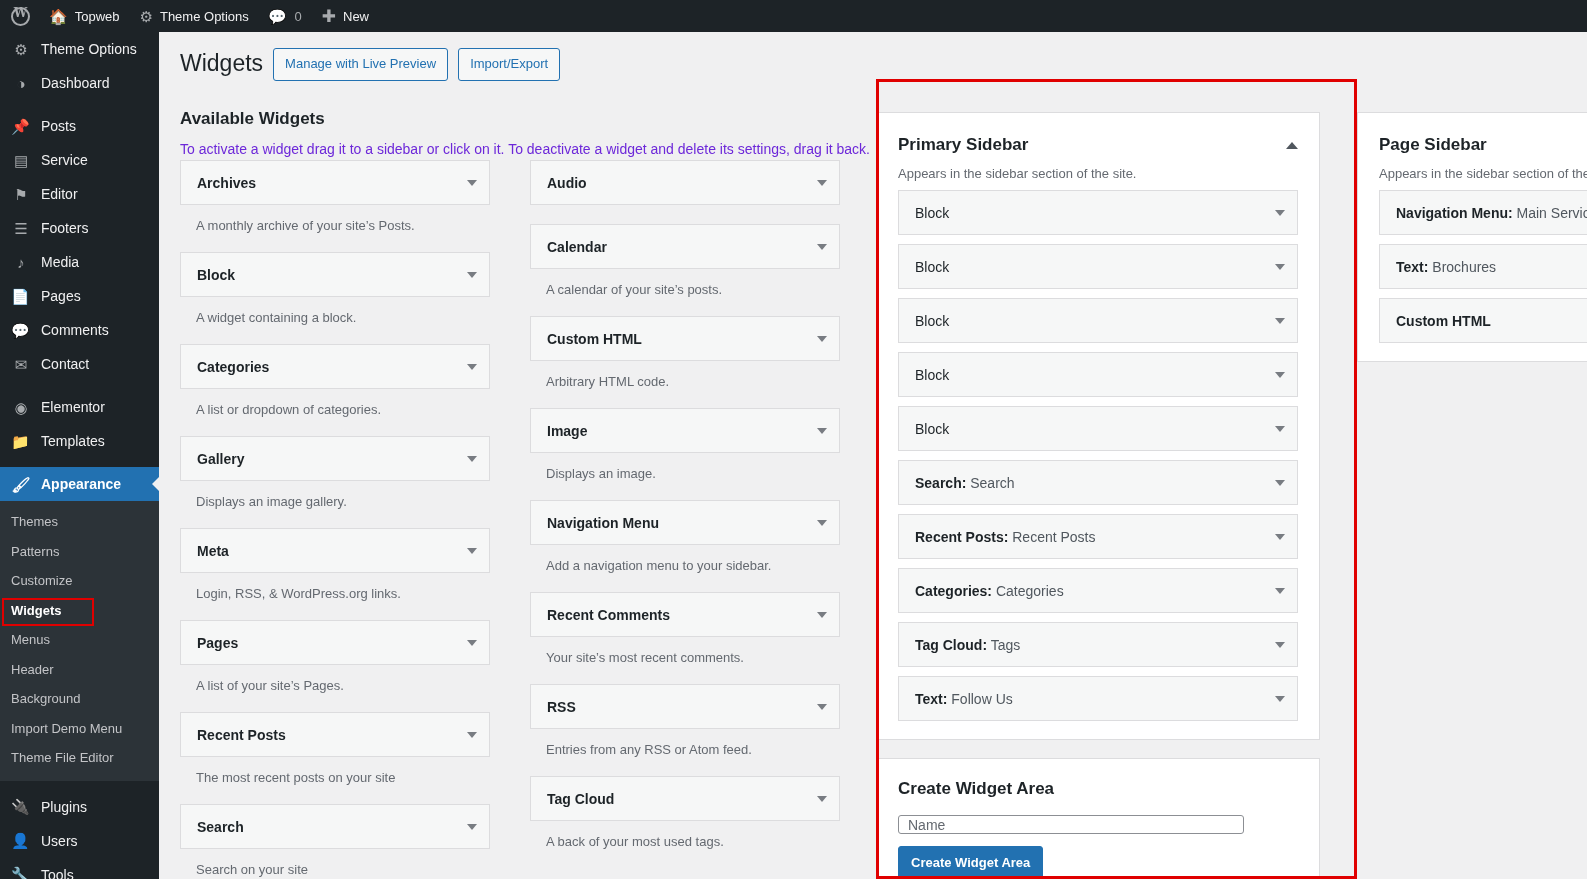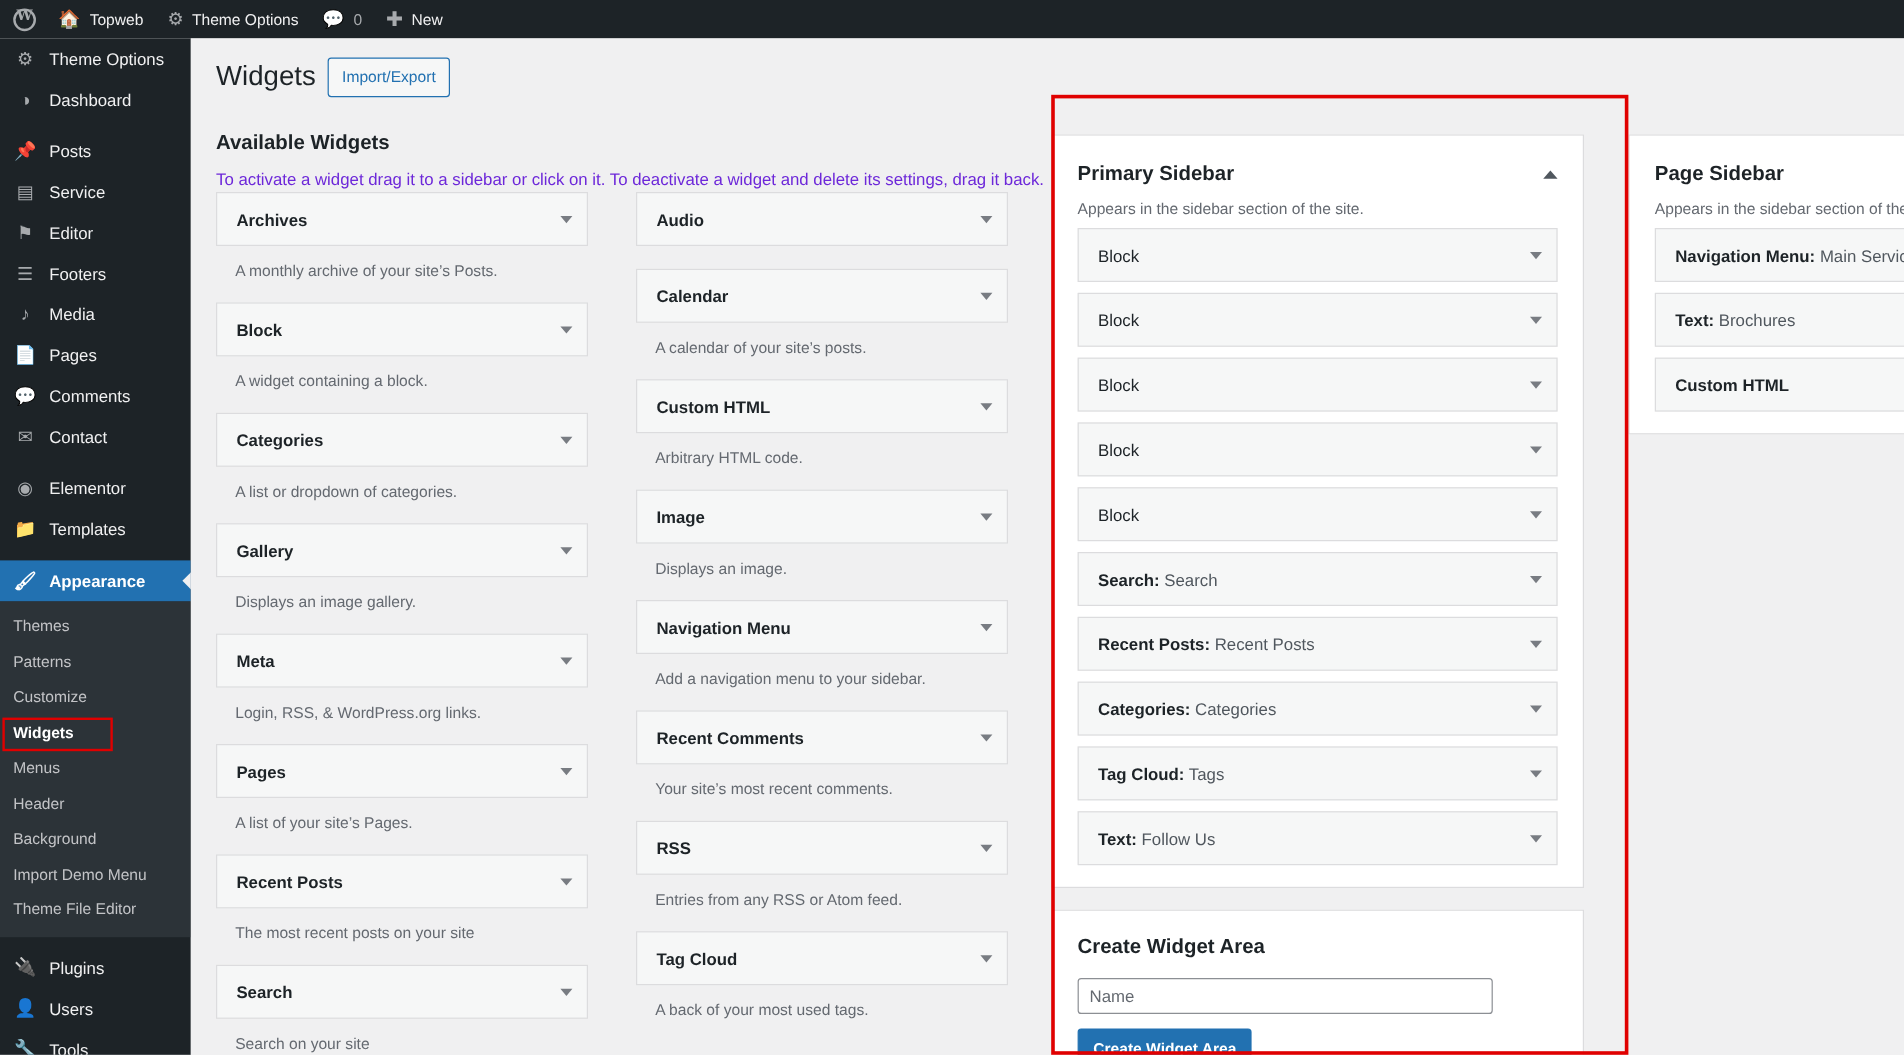--- a/index.html
+++ b/index.html
@@ -146,21 +146,21 @@
   .sb-widget .wgt-label { flex: 1; font-size: 14px; color: #1d2327; }
   .wgt-label b { font-weight: 600; }
   .wgt-label span.val { font-weight: 400; color: #50575e; }
 
   .create-panel {
     background: #fff; border: 1px solid #dcdcde;
     width: 444px; margin-top: 18px; padding: 20px 21px 22px 21px;
   }
   .create-title { font-size: 17px; font-weight: 600; color: #1d2327; }
   .create-input {
-    display: block; width: 346px; height: 30px; margin-top: 16px;
+    display: block; width: 346px; height: 19px; margin-top: 16px;
     border: 1px solid #8c8f94; border-radius: 3px;
     background: #fff; padding: 0 9px; font-size: 14px; color: #2c3338;
     font-family: "Liberation Sans", sans-serif;
   }
   .create-input::placeholder { color: #646970; }
   .btn-primary {
     display: inline-block; margin-top: 12px;
     background: #2271b1; border: 1px solid #2271b1; color: #fff;
     border-radius: 3px; font-size: 13px; font-weight: 600;
     padding: 6px 12px; line-height: 1.6;
@@ -295,20 +295,21 @@
     <span>Tools</span>
   </div>
 </div>
 
 <div class="sub-highlight" style="top:598px;"></div>
 
 <div id="wpbody">
 
   <div class="page-head">
     <h1 class="page-title">Widgets</h1>
+    <a class="btn-secondary">Manage with Live Preview</a>
     <a class="btn-secondary">Import/Export</a>
   </div>
 
   <h2 class="sec-title">Available Widgets</h2>
   <p class="sec-desc">To activate a widget drag it to a sidebar or click on it. To deactivate a widget and delete its settings, drag it back.</p>
 
   <div id="cols">
 
     <div id="available">
       <div class="wgrid">

